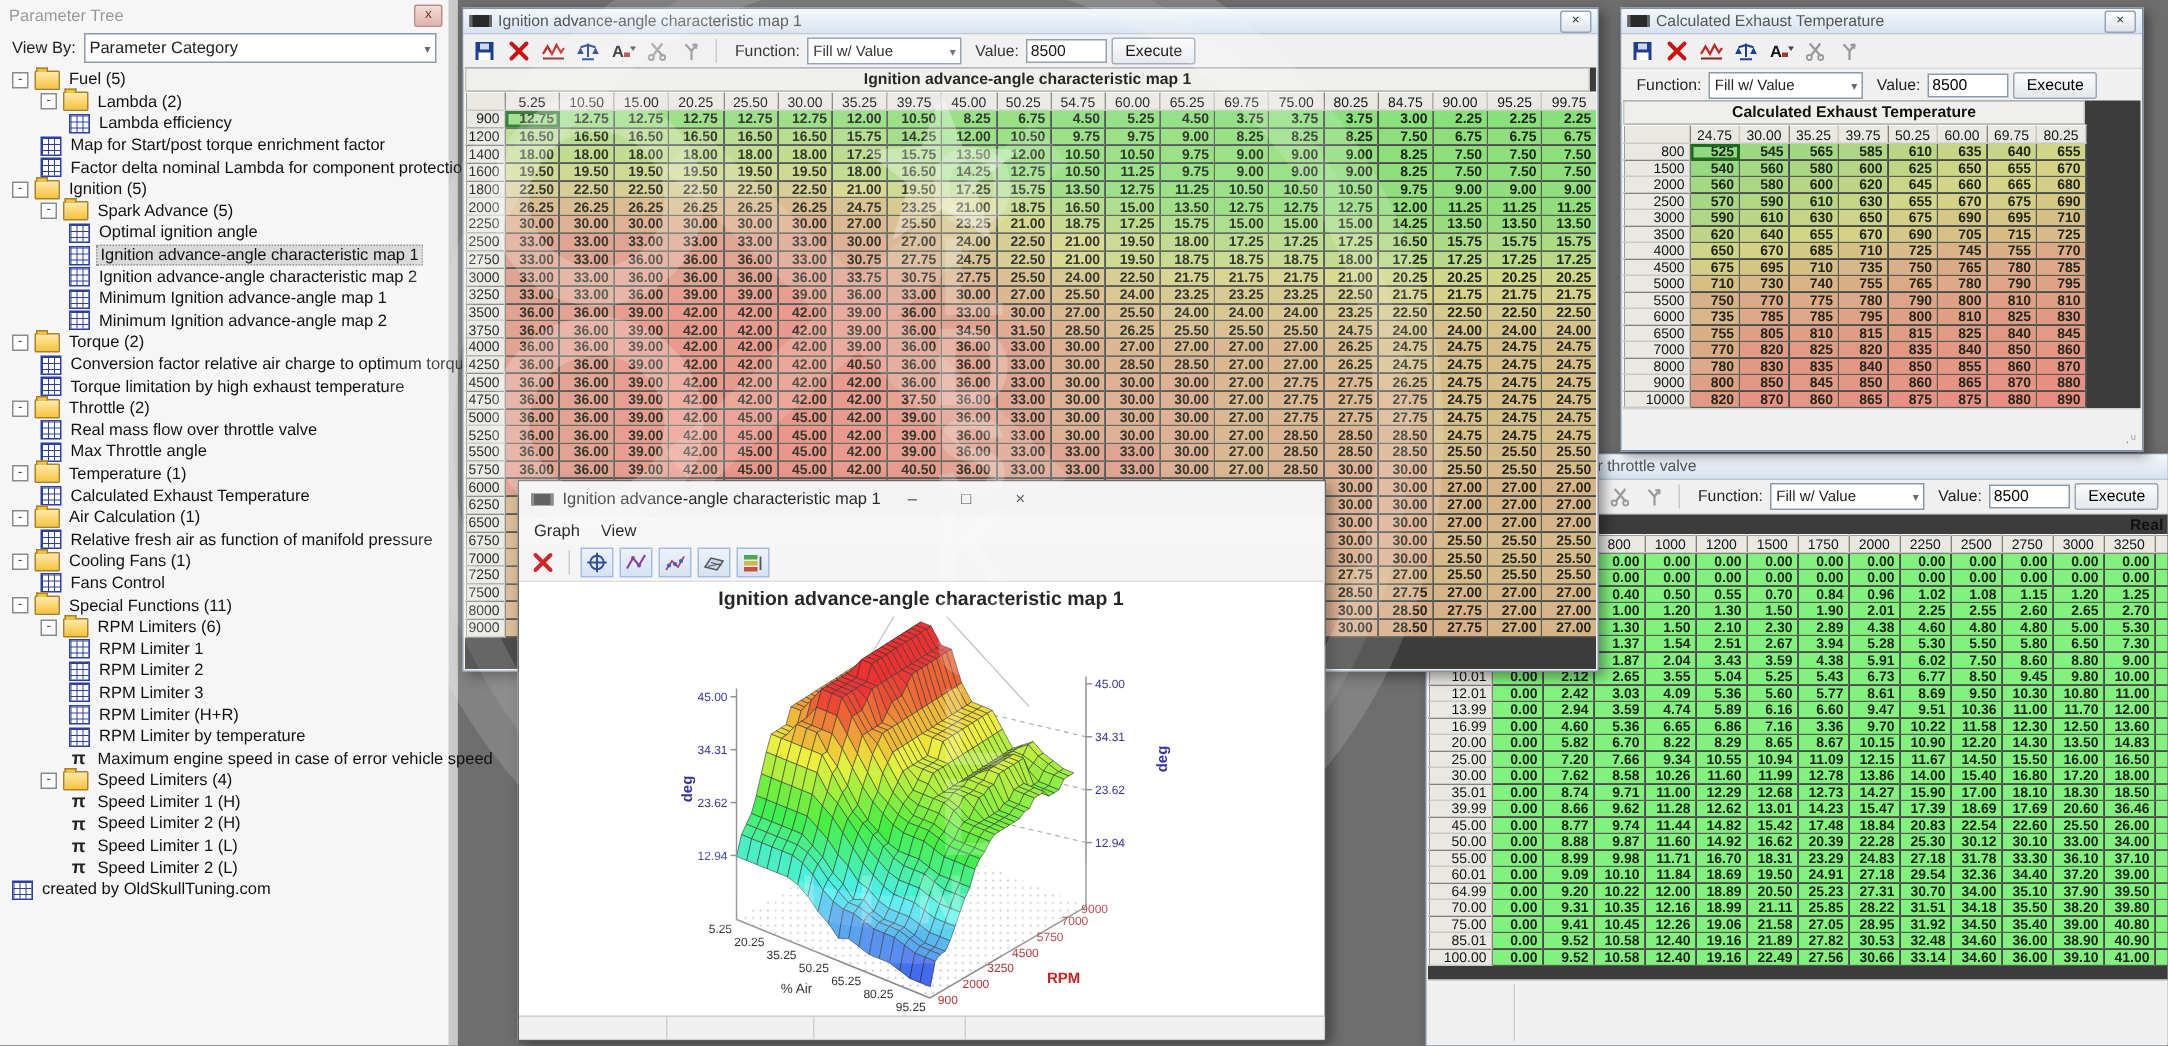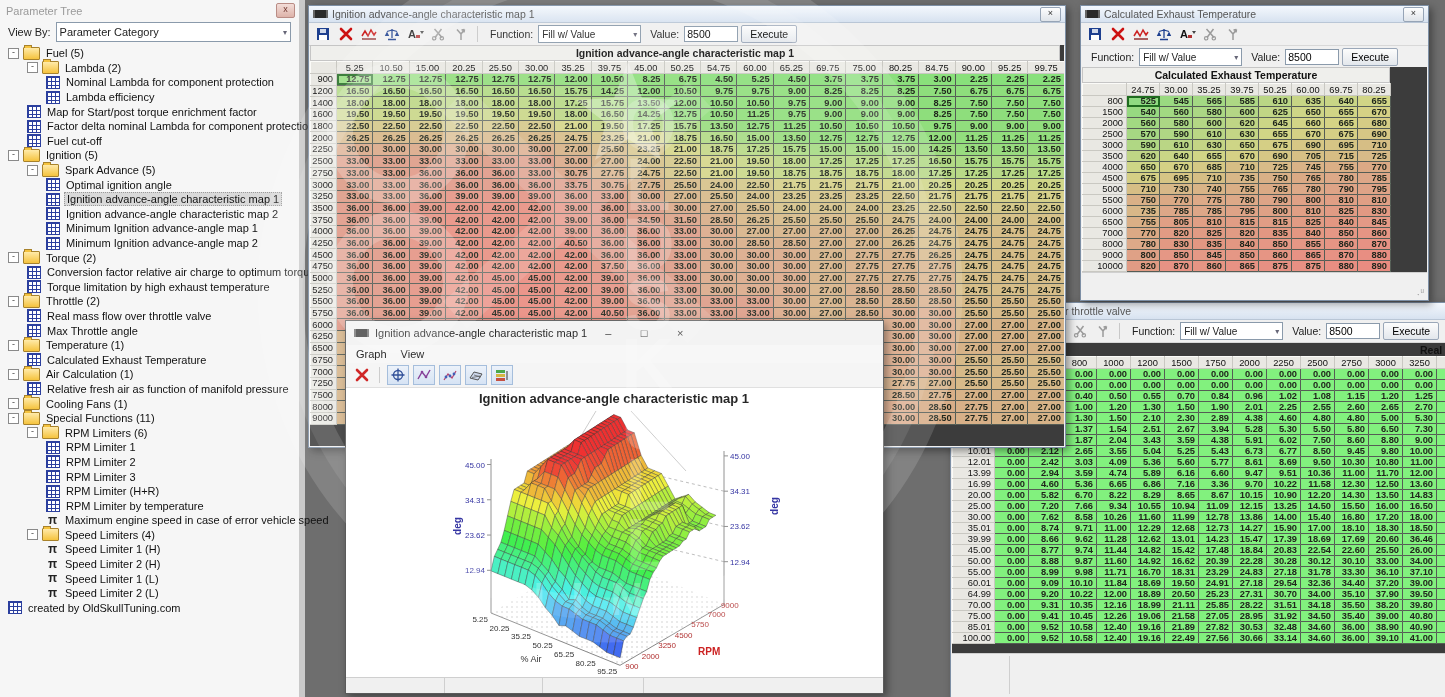--- a/index.html
+++ b/index.html
@@ -105,37 +105,29 @@
         <span class="i-folder"></span>
         <span class="tlabel">Fuel (5)</span>
       </div>
       <div class="trow" style="padding-left:27px">
         <span class="texp">-</span>
         <span class="i-folder"></span>
         <span class="tlabel">Lambda (2)</span>
       </div>
       <div class="trow" style="padding-left:46px">
         <span class="i-grid"></span>
-        <span class="tlabel">Nominal Lambda for component protection</span>
-      </div>
-      <div class="trow" style="padding-left:46px">
-        <span class="i-grid"></span>
         <span class="tlabel">Lambda efficiency</span>
       </div>
       <div class="trow" style="padding-left:27px">
         <span class="i-grid"></span>
         <span class="tlabel">Map for Start/post torque enrichment factor</span>
       </div>
       <div class="trow" style="padding-left:27px">
         <span class="i-grid"></span>
         <span class="tlabel">Factor delta nominal Lambda for component protection</span>
-      </div>
-      <div class="trow" style="padding-left:27px">
-        <span class="i-grid"></span>
-        <span class="tlabel">Fuel cut-off</span>
       </div>
       <div class="trow" style="padding-left:8px">
         <span class="texp">-</span>
         <span class="i-folder"></span>
         <span class="tlabel">Ignition (5)</span>
       </div>
       <div class="trow" style="padding-left:27px">
         <span class="texp">-</span>
         <span class="i-folder"></span>
         <span class="tlabel">Spark Advance (5)</span>
@@ -201,20 +193,24 @@
         <span class="tlabel">Air Calculation (1)</span>
       </div>
       <div class="trow" style="padding-left:27px">
         <span class="i-grid"></span>
         <span class="tlabel">Relative fresh air as function of manifold pressure</span>
       </div>
       <div class="trow" style="padding-left:8px">
         <span class="texp">-</span>
         <span class="i-folder"></span>
         <span class="tlabel">Cooling Fans (1)</span>
+      </div>
+      <div class="trow" style="padding-left:27px">
+        <span class="i-grid"></span>
+        <span class="tlabel">Fans Control</span>
       </div>
       <div class="trow" style="padding-left:8px">
         <span class="texp">-</span>
         <span class="i-folder"></span>
         <span class="tlabel">Special Functions (11)</span>
       </div>
       <div class="trow" style="padding-left:27px">
         <span class="texp">-</span>
         <span class="i-folder"></span>
         <span class="tlabel">RPM Limiters (6)</span>
@@ -576,21 +572,21 @@
             <tr style="height:10.8px">
               <th class="rowh">25.00</th>
               <td style="background:hsl(118,80%,72%)">0.00</td>
               <td style="background:hsl(118,80%,72%)">7.20</td>
               <td style="background:hsl(118,80%,72%)">7.66</td>
               <td style="background:hsl(118,80%,72%)">9.34</td>
               <td style="background:hsl(118,80%,72%)">10.55</td>
               <td style="background:hsl(118,80%,72%)">10.94</td>
               <td style="background:hsl(118,80%,72%)">11.09</td>
               <td style="background:hsl(118,80%,72%)">12.15</td>
-              <td style="background:hsl(118,80%,72%)">13.25</td>
+              <td style="background:hsl(118,80%,72%)">11.67</td>
               <td style="background:hsl(118,80%,72%)">14.50</td>
               <td style="background:hsl(118,80%,72%)">15.50</td>
               <td style="background:hsl(118,80%,72%)">16.00</td>
               <td style="background:hsl(118,80%,72%)">16.50</td>
               <td style="background:hsl(118,80%,72%)"></td>
             </tr>
             <tr style="height:10.8px">
               <th class="rowh">30.00</th>
               <td style="background:hsl(118,80%,72%)">0.00</td>
               <td style="background:hsl(118,80%,72%)">7.62</td>
@@ -661,21 +657,21 @@
             <tr style="height:10.8px">
               <th class="rowh">50.00</th>
               <td style="background:hsl(118,80%,72%)">0.00</td>
               <td style="background:hsl(118,80%,72%)">8.88</td>
               <td style="background:hsl(118,80%,72%)">9.87</td>
               <td style="background:hsl(118,80%,72%)">11.60</td>
               <td style="background:hsl(118,80%,72%)">14.92</td>
               <td style="background:hsl(118,80%,72%)">16.62</td>
               <td style="background:hsl(118,80%,72%)">20.39</td>
               <td style="background:hsl(118,80%,72%)">22.28</td>
-              <td style="background:hsl(118,80%,72%)">30.28</td>
+              <td style="background:hsl(118,80%,72%)">25.30</td>
               <td style="background:hsl(118,80%,72%)">30.12</td>
               <td style="background:hsl(118,80%,72%)">30.10</td>
               <td style="background:hsl(118,80%,72%)">33.00</td>
               <td style="background:hsl(118,80%,72%)">34.00</td>
               <td style="background:hsl(118,80%,72%)"></td>
             </tr>
             <tr style="height:10.8px">
               <th class="rowh">55.00</th>
               <td style="background:hsl(118,80%,72%)">0.00</td>
               <td style="background:hsl(118,80%,72%)">8.99</td>

